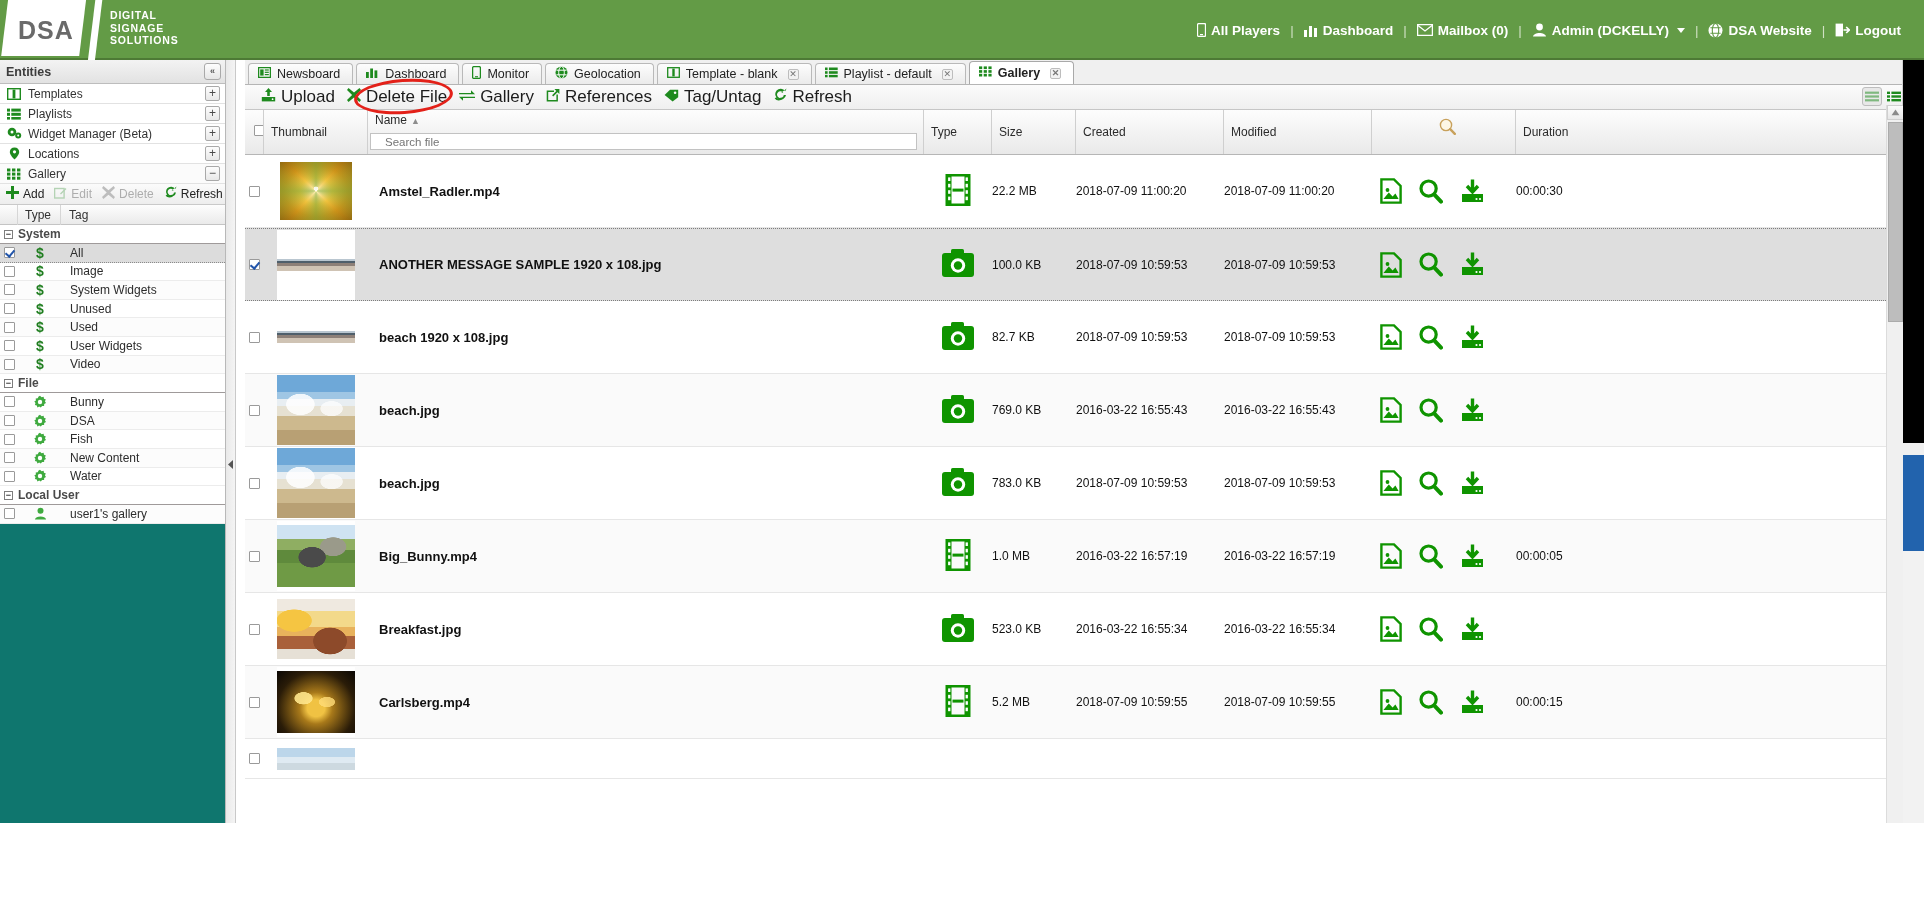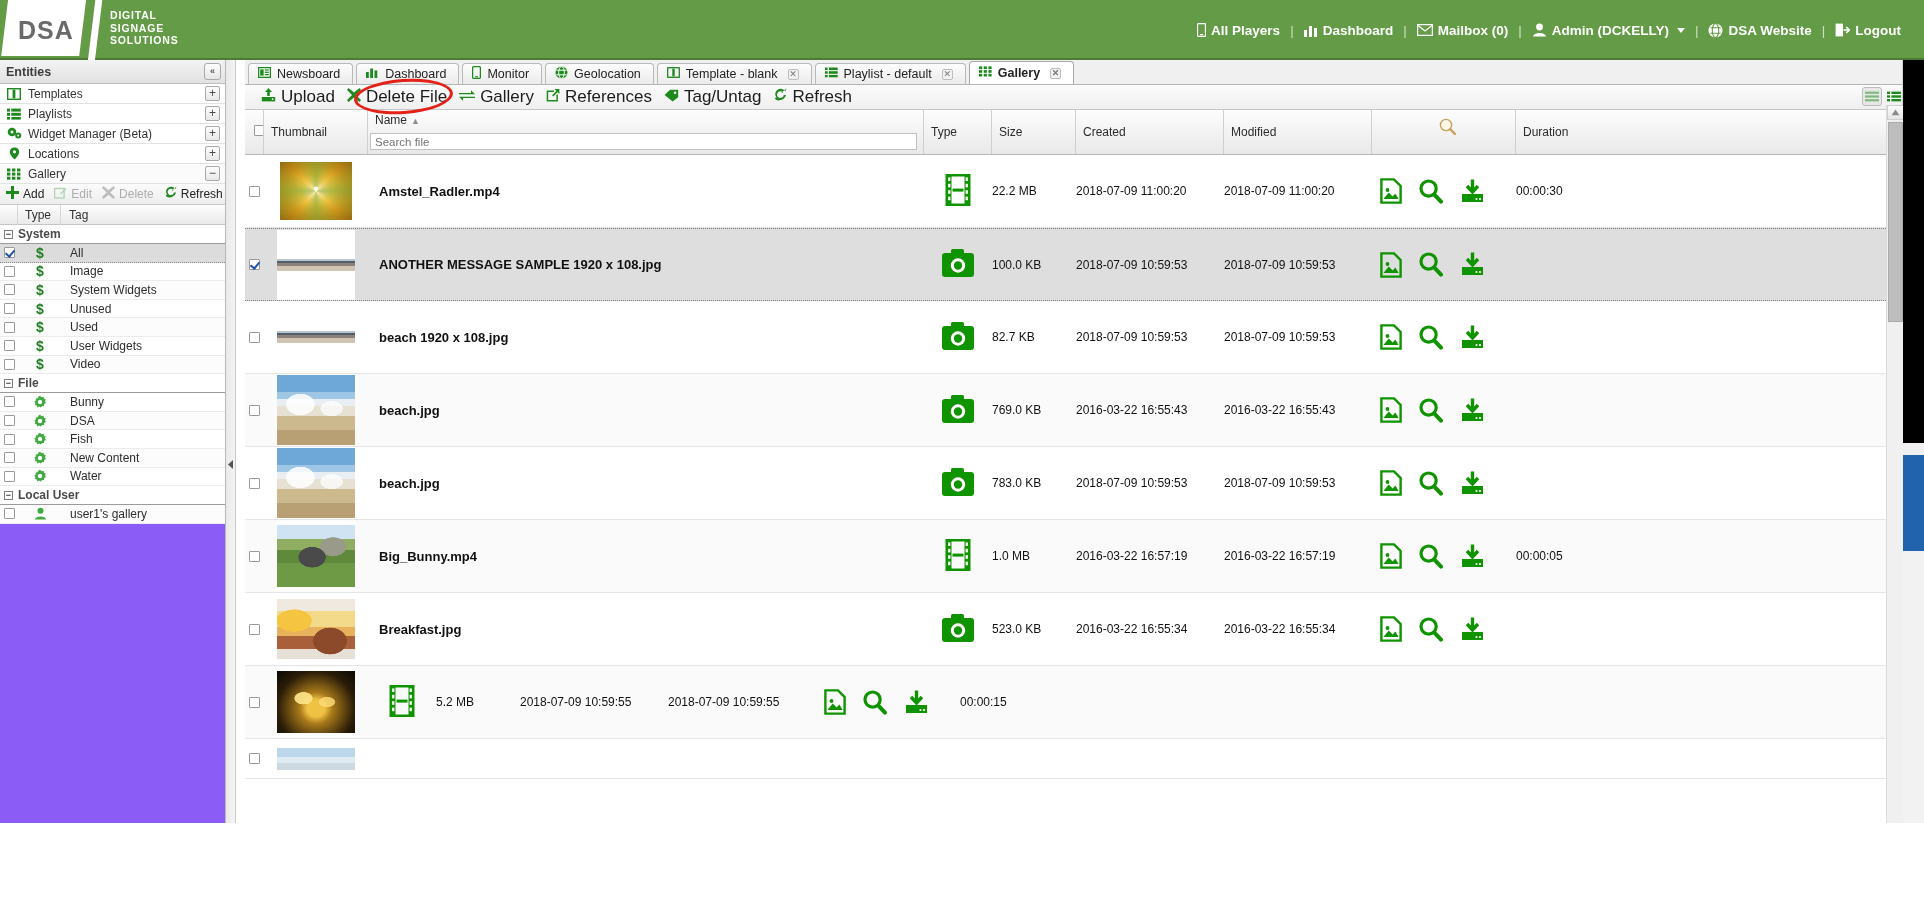--- a/index.html
+++ b/index.html
@@ -51,21 +51,21 @@
     display:flex; align-items:center; gap:5px;
     padding:2px 9px; white-space:nowrap; cursor:pointer; color:#fff;
   }
   .topnav .sep { color:#cfe0c2; padding:0 1px; font-weight:normal; }
   .topnav svg { display:block; }
   .caret-down { width:0;height:0;border-left:4px solid transparent;border-right:4px solid transparent;border-top:5px solid #fff; margin-left:3px;}
 
   
   .sidebar {
     position:absolute; left:0; top:60px; width:226px; height:856px;
-    background:#8b5cf6; border-right:1px solid #b8b8b8;
+    background:#0f766e; border-right:1px solid #b8b8b8;
     overflow:hidden;
   }
   .panel-head {
     position:relative; height:24px; background:linear-gradient(#f3f3f3,#e2e2e2);
     border-bottom:1px solid #bdbdbd;
     display:flex; align-items:center; padding-left:6px;
     font-weight:bold; font-size:12.5px; color:#3d3d3d;
   }
   .collapse-btn {
     position:absolute; right:4px; top:3px; width:17px; height:17px;
@@ -198,21 +198,21 @@
     background:linear-gradient(#fdfdfd,#e9e9e9);
     border-bottom:1px solid #b6b6b6; font-size:12px; color:#2b2b2b;
   }
   .gh {
     border-right:1px solid #cfcfcf; padding:3px 0 0 7px; position:relative; overflow:hidden;
   }
   .gh .lbl { font-size:12px; }
   .srch {
     position:absolute; left:2px; bottom:4px; width:calc(100% - 8px); height:17px;
     border:1px solid #c2c2c2; background:#fff; font-size:11.5px; color:#808080;
-    padding:0 4px; line-height:15px; font-family:"Liberation Sans", sans-serif;
+    padding:0 14px; line-height:15px; font-family:"Liberation Sans", sans-serif;
   }
   .sortarrow { color:#8d8d8d; font-size:9px; margin-left:4px; }
 
   
   .gridbody { position:relative; height:calc(856px - 25px - 25px - 45px); overflow:hidden; }
   .row {
     position:relative; display:flex; align-items:center;
     border-bottom:1px solid #e6e6e6; background:#fff; height:73px;
   }
   .row.alt { background:#fafafa; }
@@ -1272,20 +1272,21 @@
 
       <div class="row alt">
         <div class="c-check">
             <span class="ckbox"></span>
           </div>
         <div class="c-thumb">
             <div class="thumbbox">
               <div class="thumb-carlsberg"></div>
             </div>
           </div>
+        <div class="c-name">Carlsberg.mp4</div>
         <div class="c-type">
           <span>
             <svg width="26" height="32" viewBox="0 0 26 32">
                 <rect x="2" y="1" width="22" height="30" fill="none" stroke="#0f9400" stroke-width="3"></rect>
                 <g fill="#0f9400">
                   <rect x="2" y="1" width="4.5" height="30"></rect>
                   <rect x="19.5" y="1" width="4.5" height="30"></rect>
                 </g>
                 <g fill="#fff">
                   <rect x="3.1" y="3.4" width="2.3" height="3.6"></rect>

